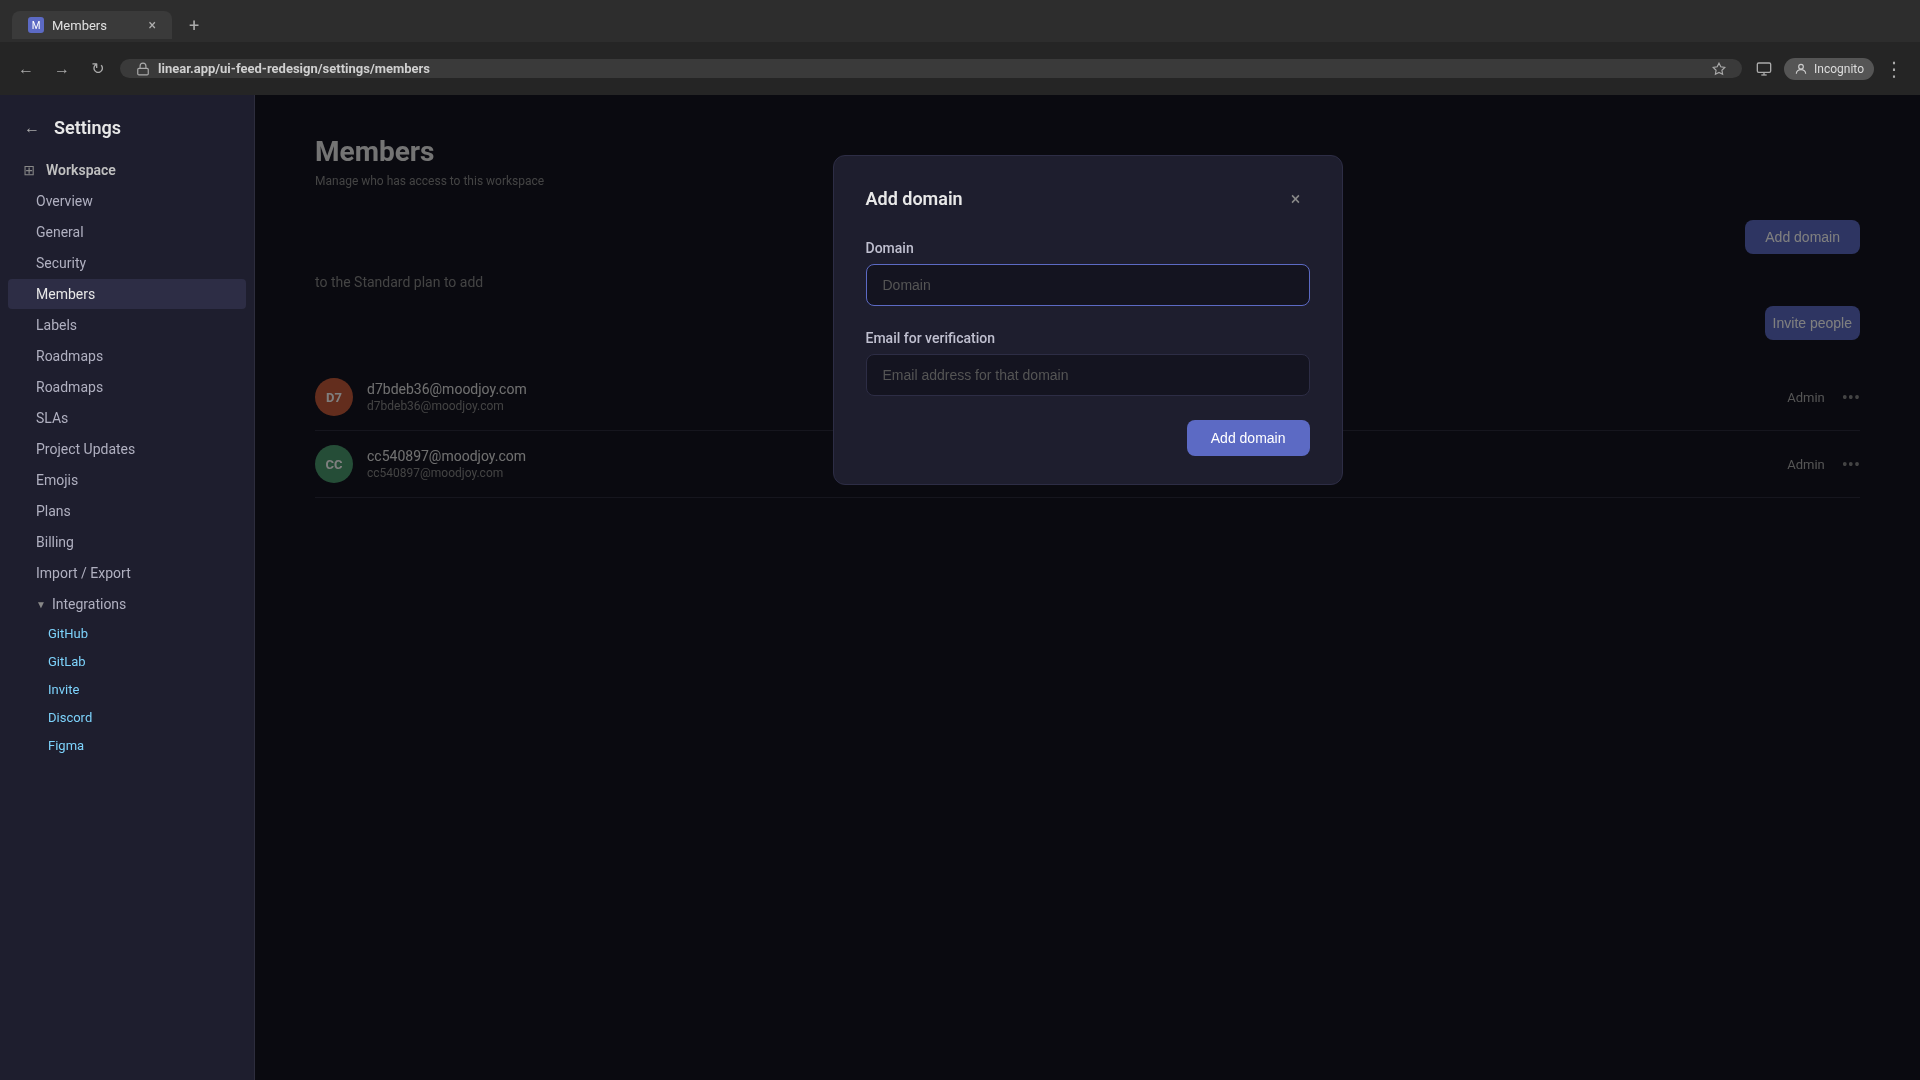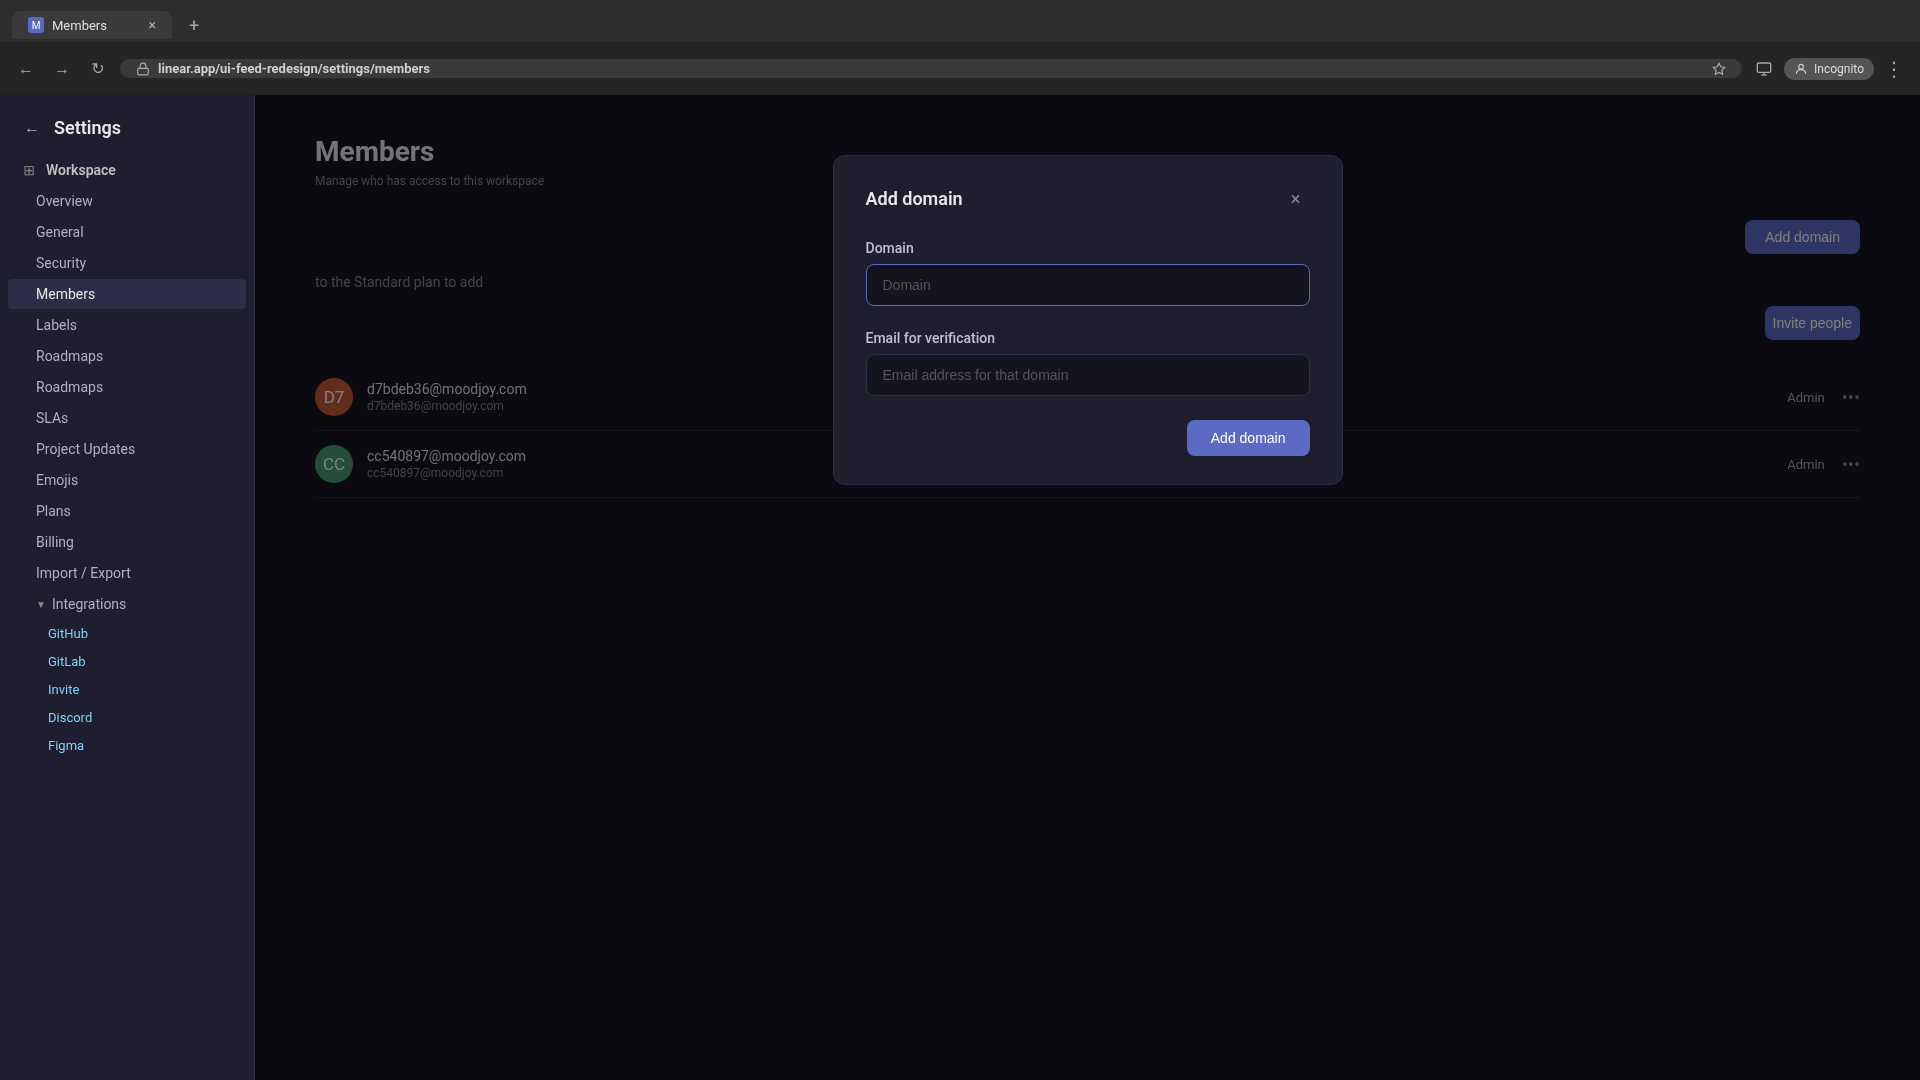--- a/index.html
+++ b/index.html
@@ -369,22 +369,22 @@
       padding: 14px 0;
       border-bottom: 1px solid #2d2d3d;
     }
     .member-avatar {
       width: 38px;
       height: 38px;
       border-radius: 50%;
       display: flex;
       align-items: center;
       justify-content: center;
-      font-size: 17px;
-      font-weight: 400;
+      font-size: 13px;
+      font-weight: 700;
       color: white;
       margin-right: 14px;
       flex-shrink: 0;
     }
     .member-info {
       flex: 1;
     }
     .member-name {
       font-size: 14px;
       color: #e0e0e0;

